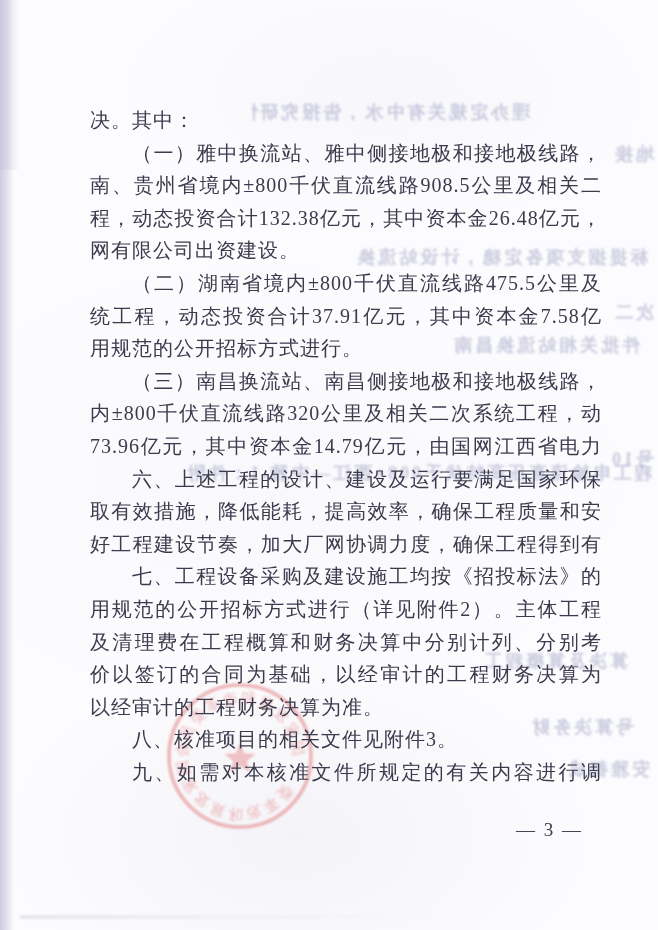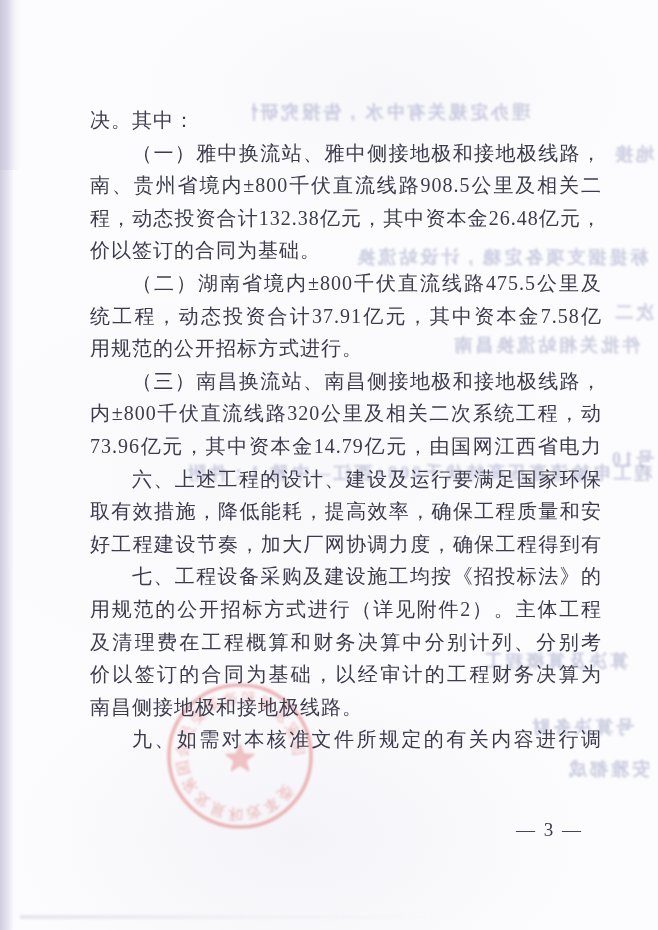--- a/index.html
+++ b/index.html
@@ -107,33 +107,34 @@
       </text>
       <polygon points="78,66 81.7,75.9 92.3,76.4 84,82.9 86.8,93.1 78,87.3 69.2,93.1 72,82.9 63.7,76.4 74.3,75.9" fill="#e27f7f" fill-opacity="0.8" stroke="#e27f7f" stroke-width="1"></polygon>
     </g>
   </svg>
 
   <div id="content">
       <div class="line end">决。其中：</div>
       <div class="line indent fill">（一）雅中换流站、雅中侧接地极和接地极线路，四川、云</div>
       <div class="line fill">南、贵州省境内±800千伏直流线路908.5公里及相关二次系统工</div>
       <div class="line fill">程，动态投资合计132.38亿元，其中资本金26.48亿元，由国家电</div>
-      <div class="line end">价以签订的合同为基础。</div>
+      <div class="line end">网有限公司出资建设。</div>
       <div class="line indent fill">（二）湖南省境内±800千伏直流线路475.5公里及相关二次系</div>
       <div class="line fill">统工程，动态投资合计37.91亿元，其中资本金7.58亿元，由国网</div>
       <div class="line end">用规范的公开招标方式进行。</div>
       <div class="line indent fill">（三）南昌换流站、南昌侧接地极和接地极线路，江西省境</div>
       <div class="line fill">内±800千伏直流线路320公里及相关二次系统工程，动态投资合计</div>
       <div class="line fill">73.96亿元，其中资本金14.79亿元，由国网江西省电力有限公司出</div>
       <div class="line indent fill">六、上述工程的设计、建设及运行要满足国家环保标准，采</div>
       <div class="line fill">取有效措施，降低能耗，提高效率，确保工程质量和安全;要控制</div>
       <div class="line end">好工程建设节奏，加大厂网协调力度，确保工程得到有效利用。</div>
       <div class="line indent fill">七、工程设备采购及建设施工均按《招投标法》的规定，采</div>
       <div class="line fill">用规范的公开招标方式进行（详见附件2）。主体工程与场地征用</div>
       <div class="line fill">及清理费在工程概算和财务决算中分别计列、分别考核。工程造</div>
       <div class="line fill">价以签订的合同为基础，以经审计的工程财务决算为准，并以此</div>
-      <div class="line end">南昌侧接地极和接地极线路。</div>
+      <div class="line end">以经审计的工程财务决算为准。</div>
+      <div class="line indent end">八、核准项目的相关文件见附件3。</div>
       <div class="line indent fill">九、如需对本核准文件所规定的有关内容进行调整，请及时</div>
     </div>
 
   <div class="pageno">— 3 —</div>
 
 </div>
 
 </body></html>

